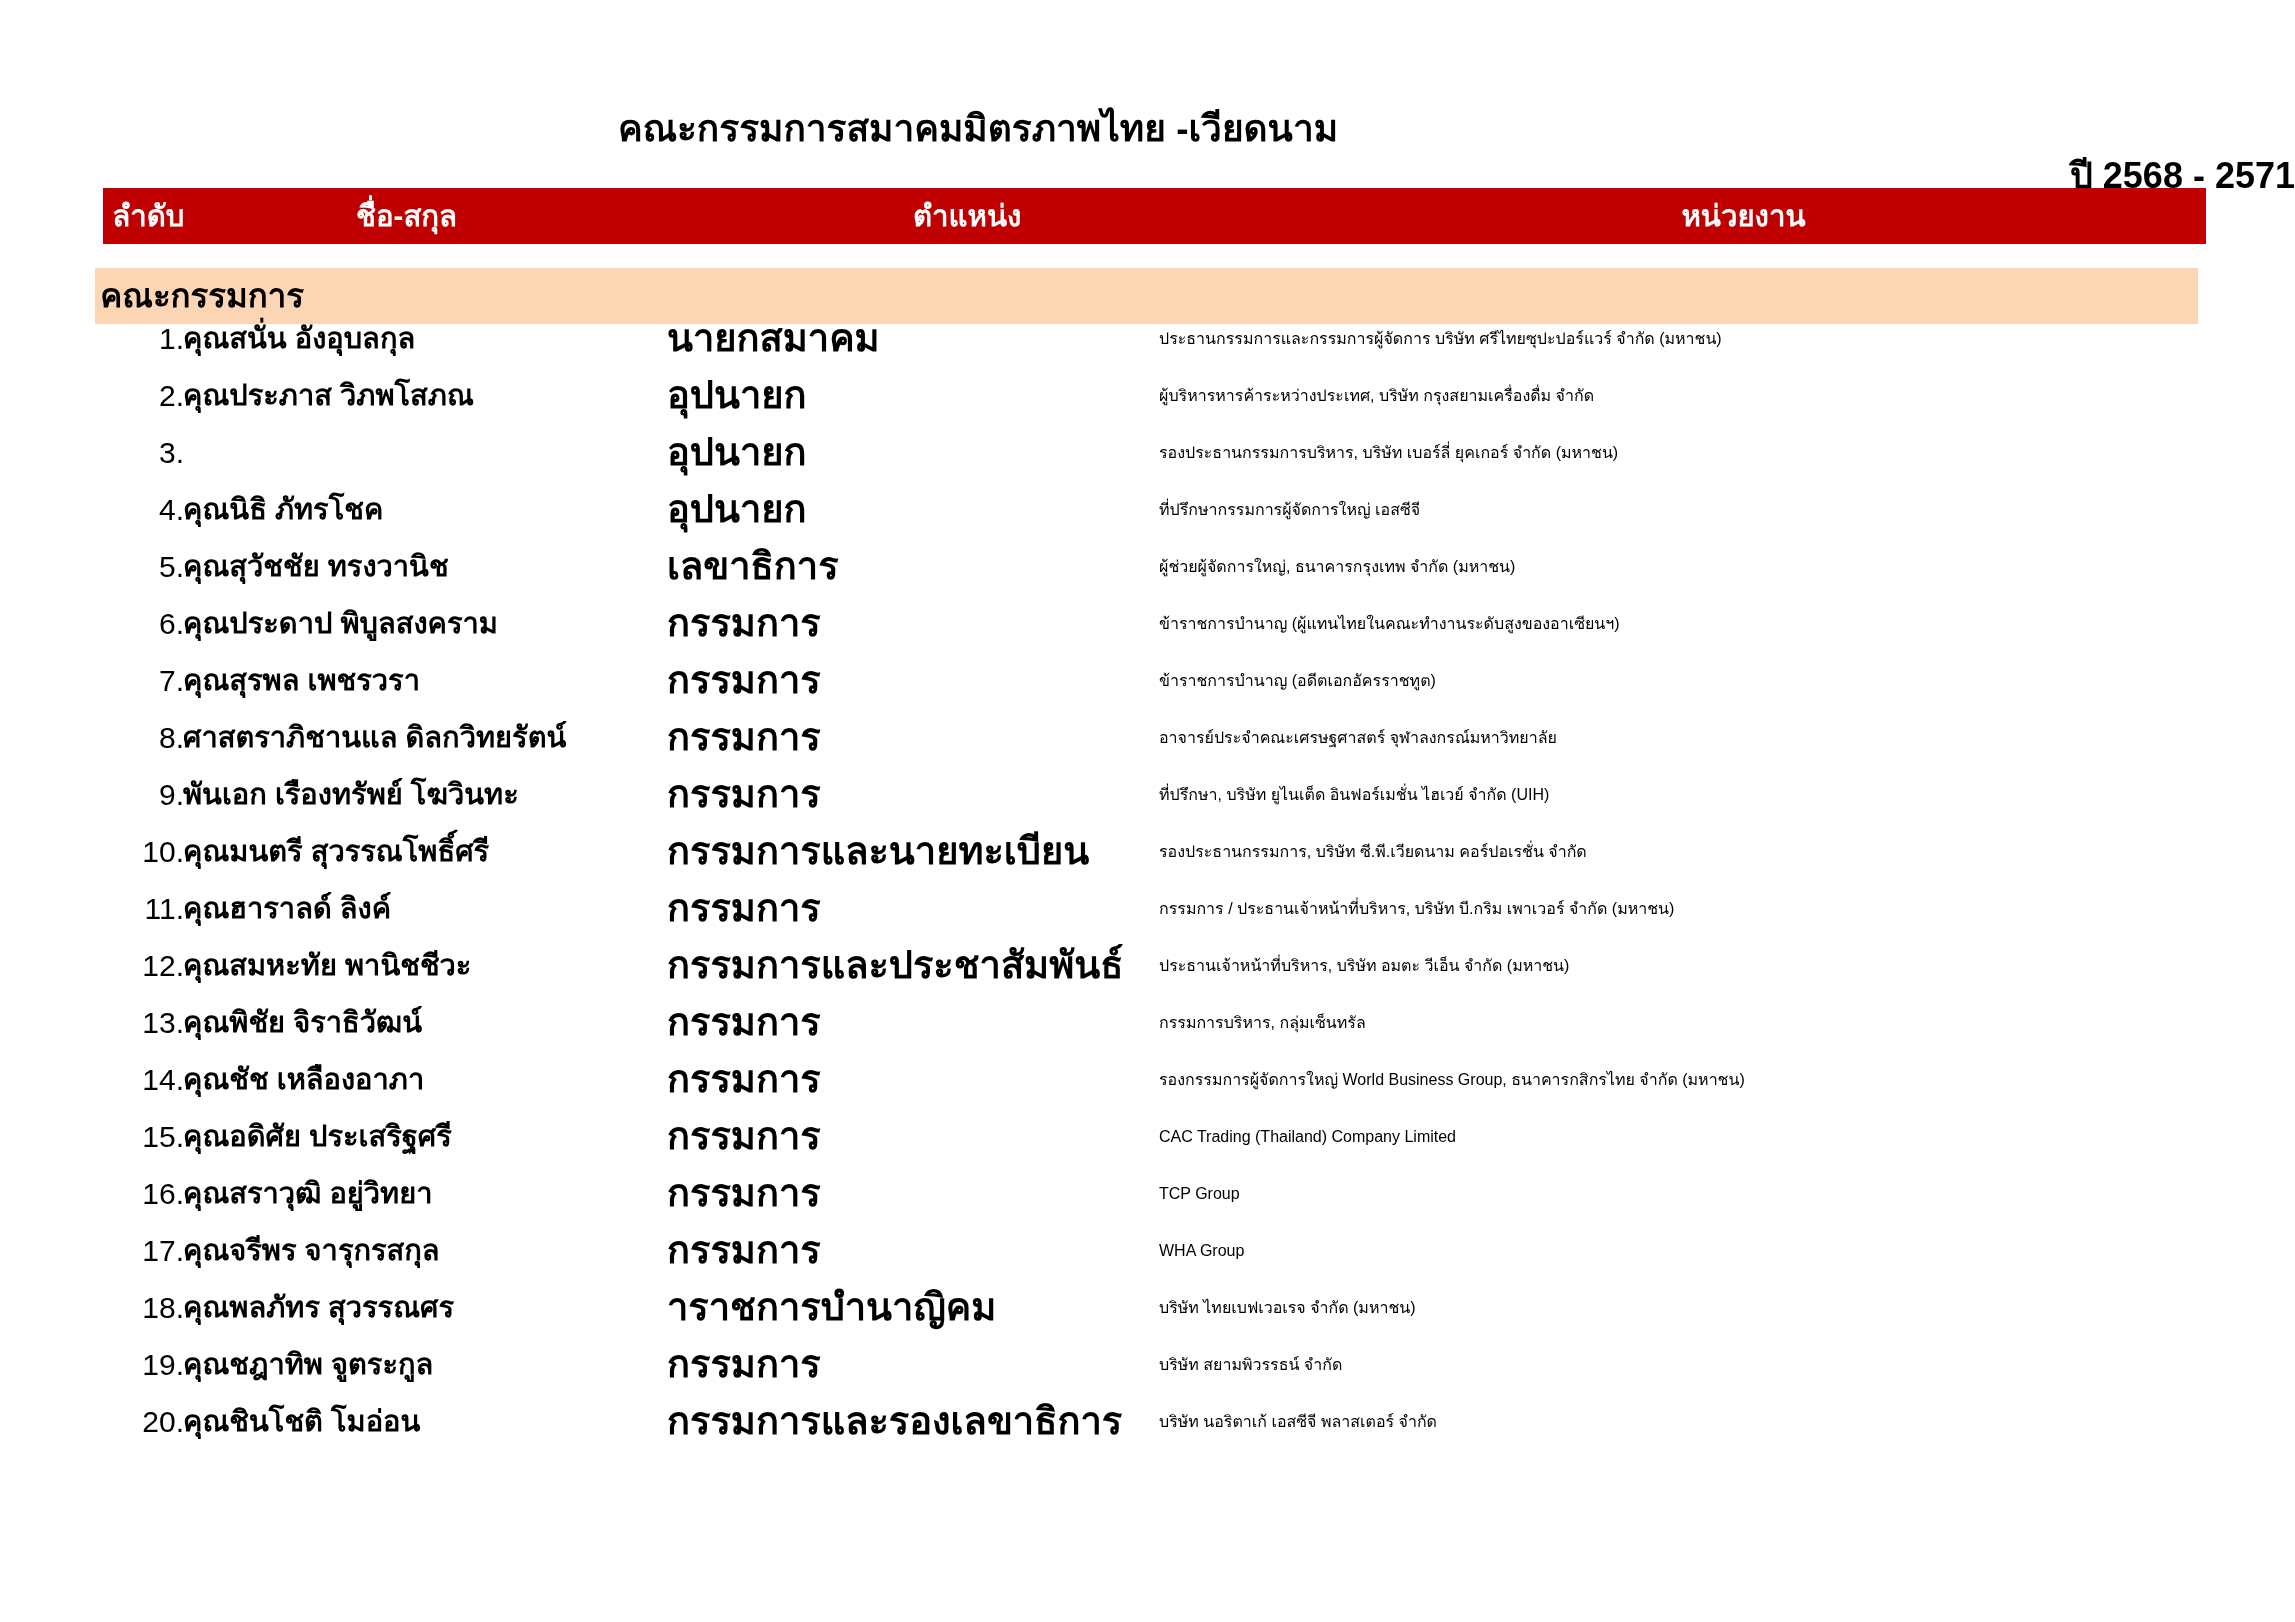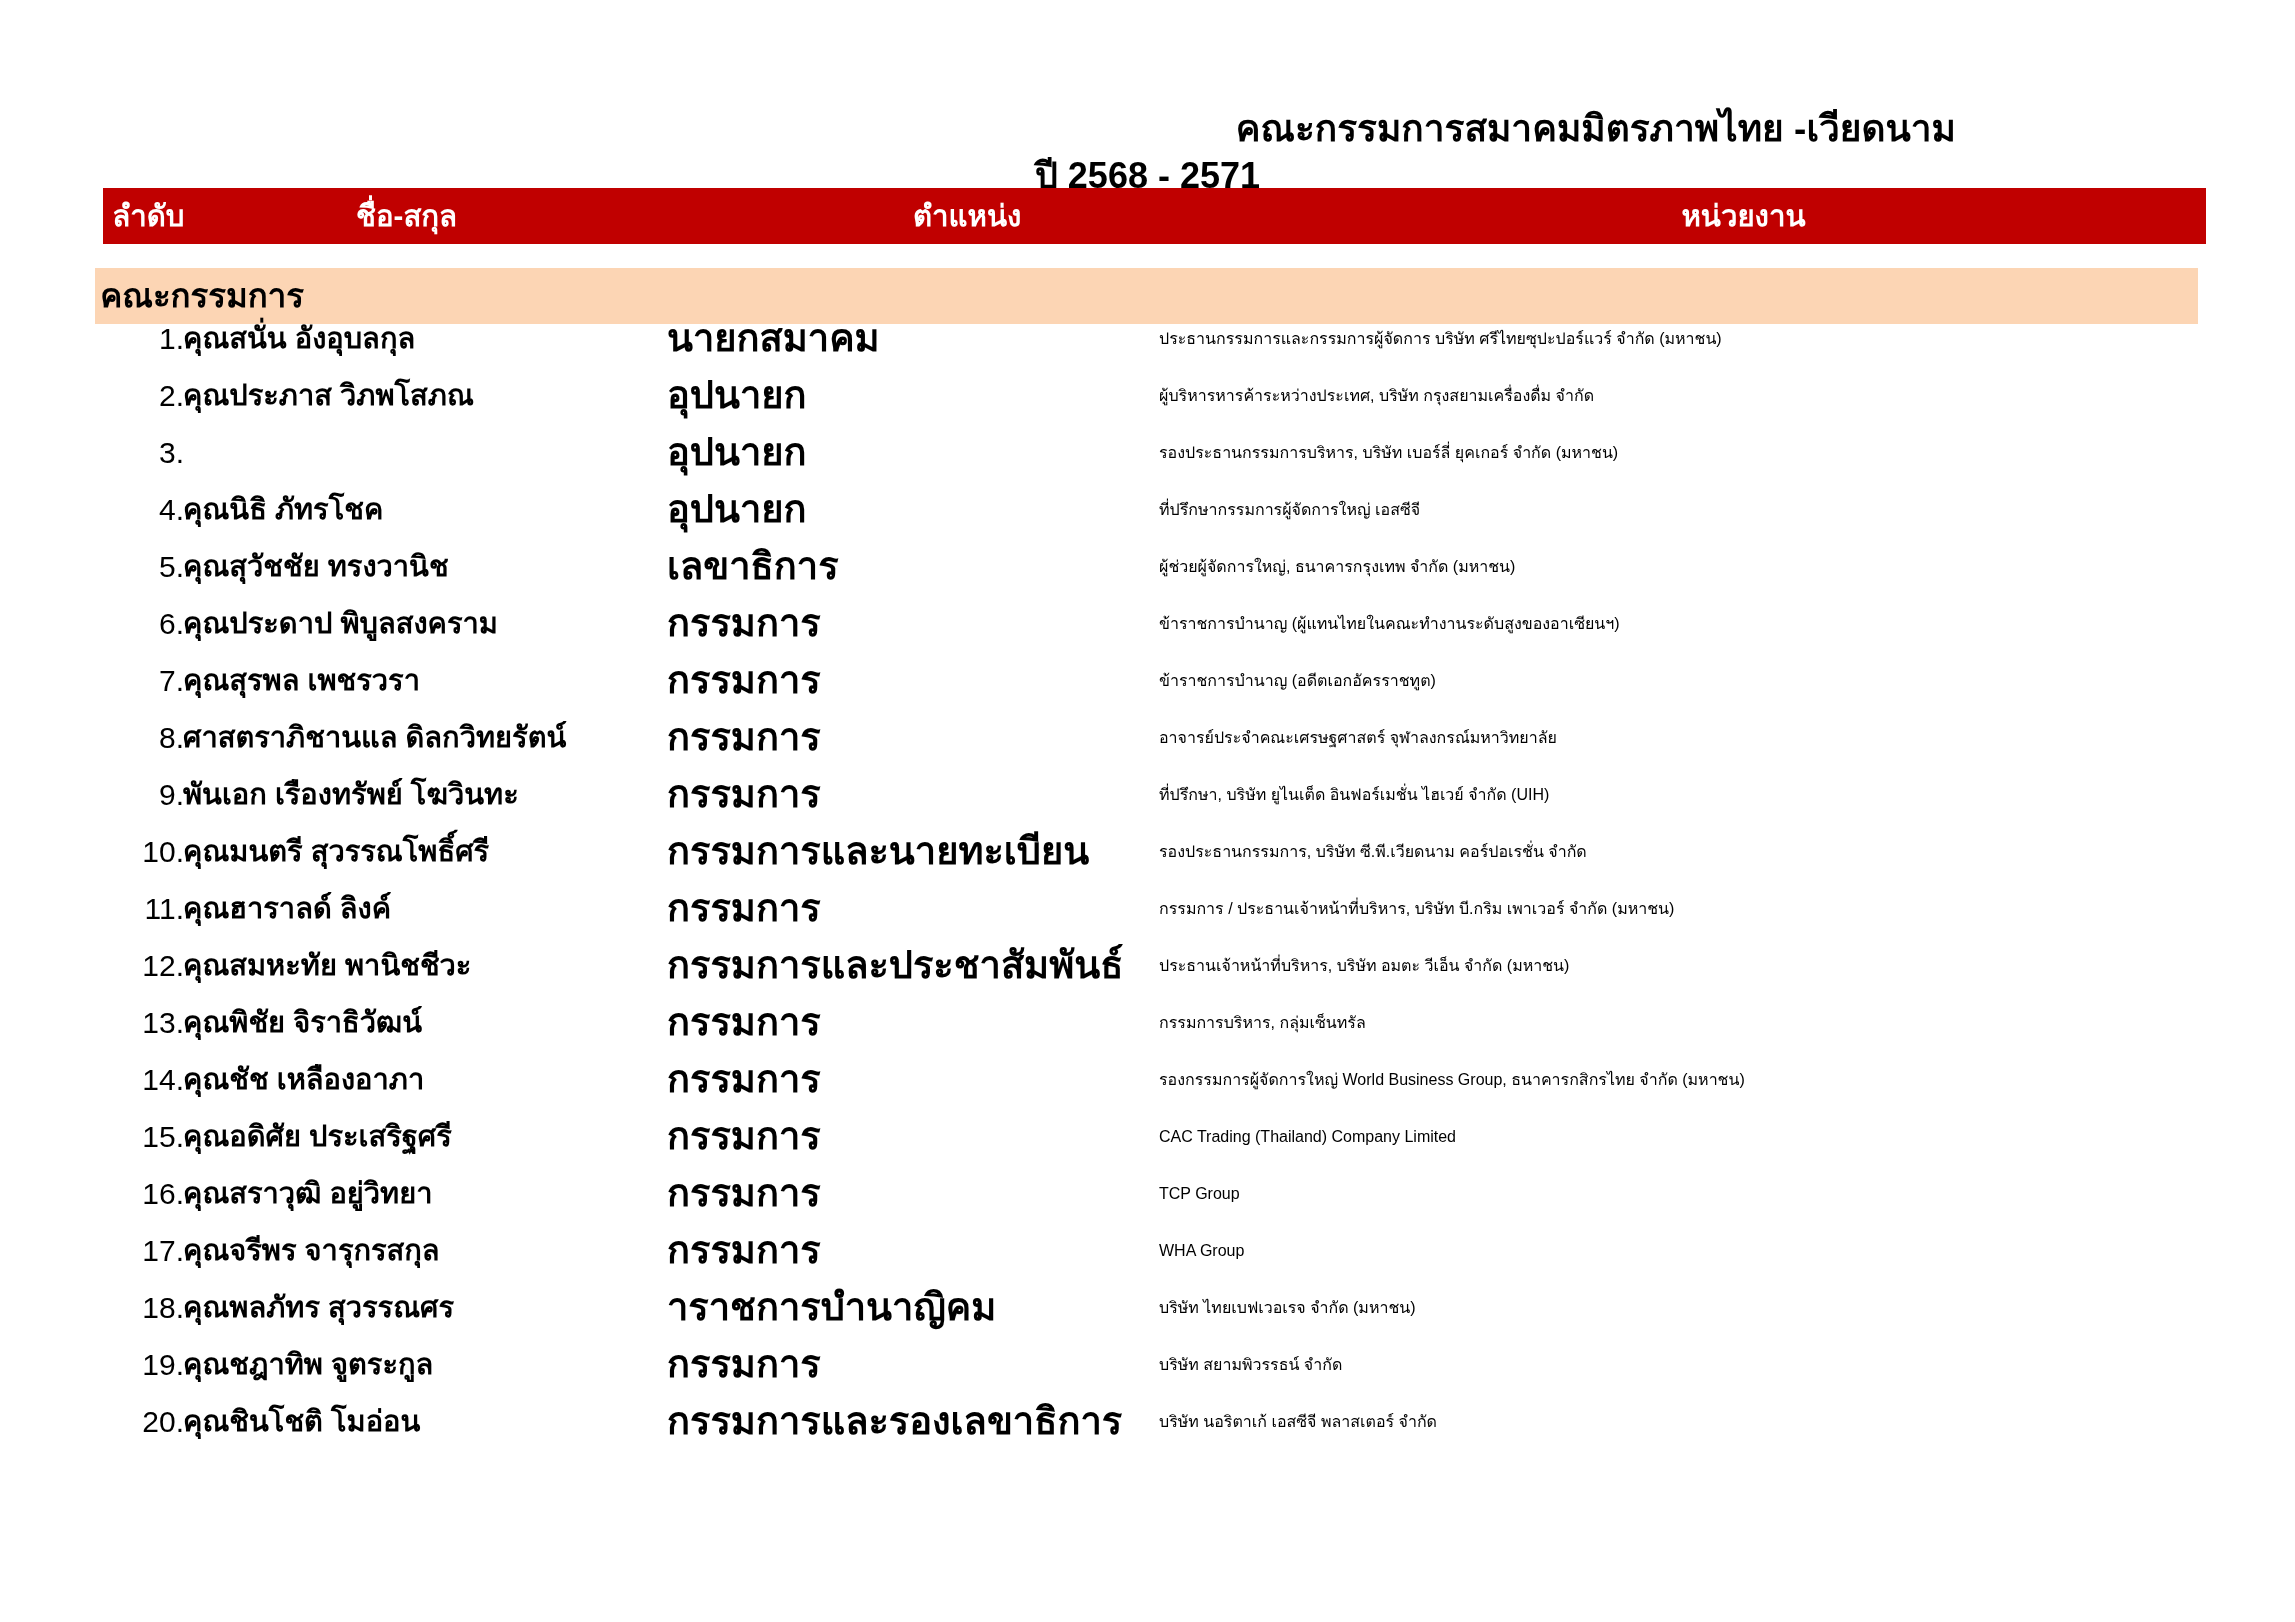--- a/index.html
+++ b/index.html
@@ -6,25 +6,25 @@
   body {
     width: 2295px; height: 1623px;
     background: #ffffff;
     font-family: "Liberation Sans", "DejaVu Sans", sans-serif;
     color: #000000;
   }
   .page { position: relative; width: 2295px; height: 1623px; overflow: hidden; background: #ffffff; }
 
   .title-line1 {
     position: absolute; top: 98px; left: 0; width: 1956px;
-    text-align: right; font-size: 37px; font-weight: 700; white-space: nowrap;
+    text-align: center; font-size: 37px; font-weight: 700; white-space: nowrap;
   }
   .title-line2 {
     position: absolute; top: 147px; left: 0; width: 2295px;
-    text-align: center; font-size: 36px; font-weight: 700; white-space: nowrap;
+    text-align: right; font-size: 36px; font-weight: 700; white-space: nowrap;
   }
 
   .header-bar {
     position: absolute; left: 95px; top: 188px; width: 2103px; height: 56px;
     background: #C00000; color: #ffffff; margin-left: 8px;
   }
   .header-bar span {
     position: absolute; top: 0; line-height: 56px;
     font-size: 29.4px; font-weight: 700; white-space: nowrap;
   }

